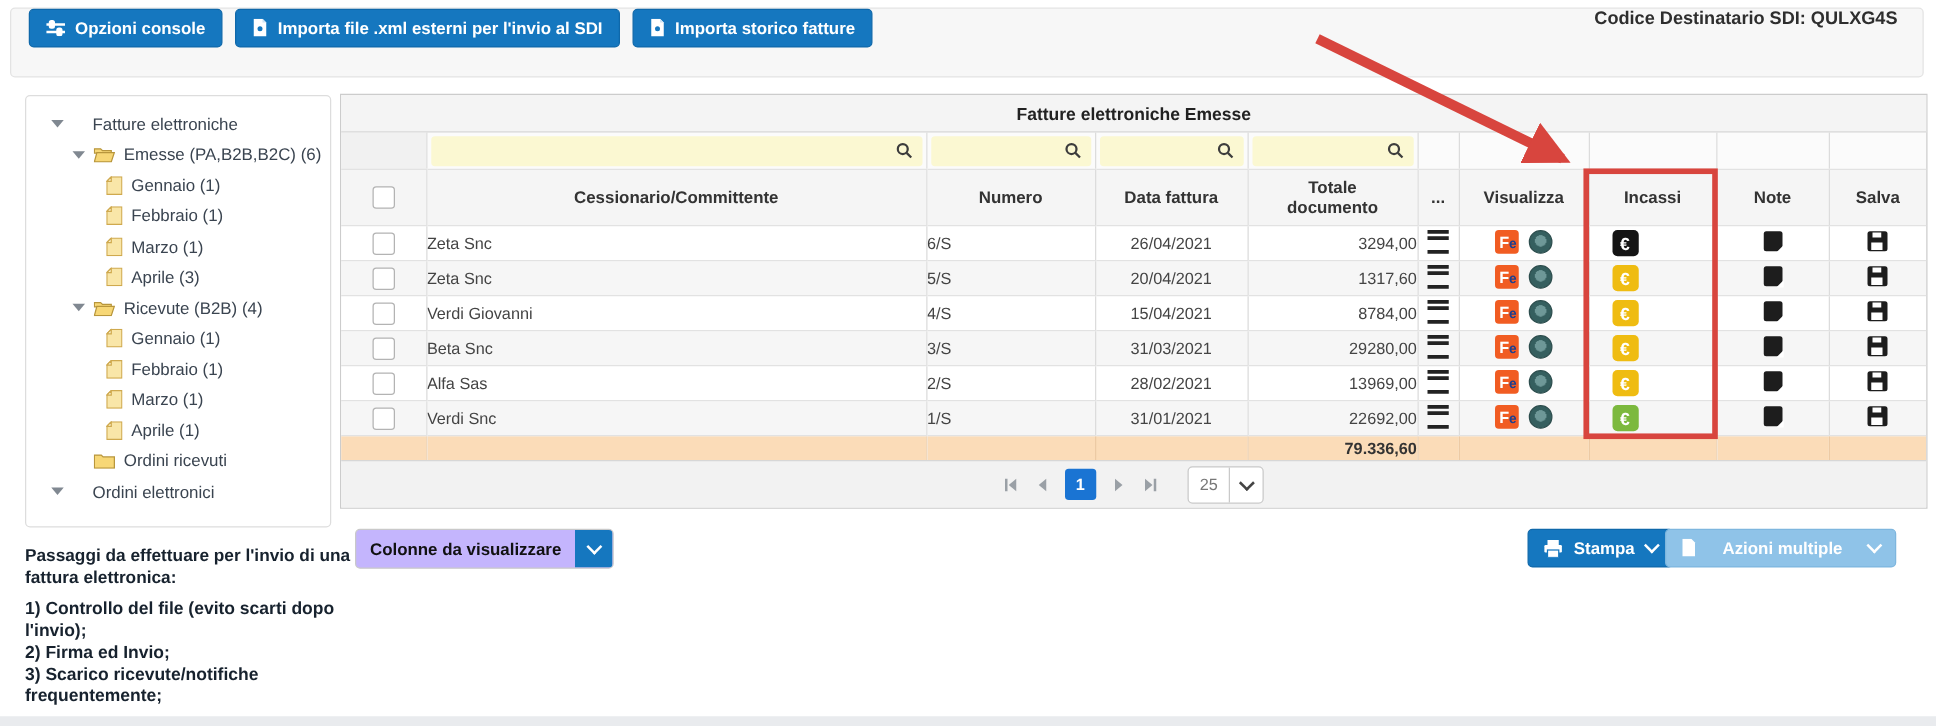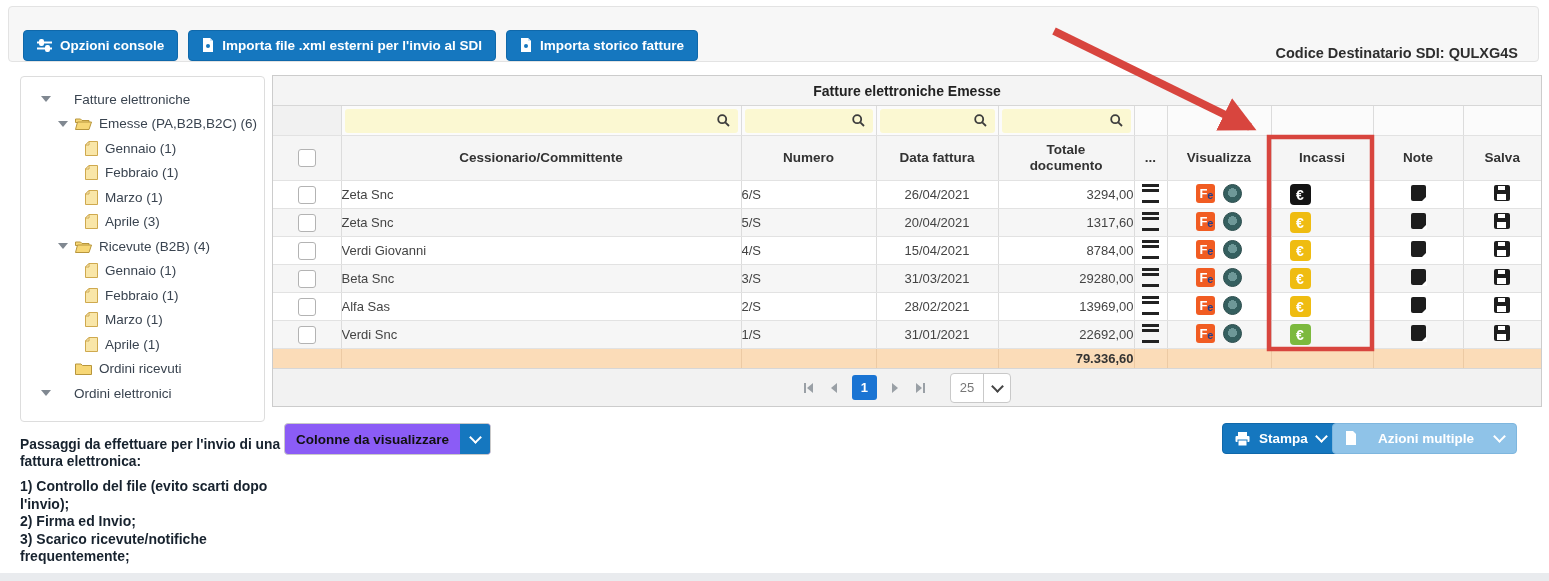--- a/index.html
+++ b/index.html
@@ -1,19 +1,19 @@
 <!DOCTYPE html>
 <html><head>
 <meta charset="utf-8">
 <style>
   html,body{margin:0;padding:0;background:#fff;}
   .page{position:relative;width:1549px;height:581px;background:#fff;font-family:"Liberation Sans",sans-serif;overflow:hidden;}
 
   
-  .toolbar{position:absolute;left:8px;top:6px;width:1531px;height:56px;background:#f7f7f7;border:1px solid #e3e3e3;border-radius:4px;display:flex;align-items:flex-end;padding:0 14px;box-sizing:border-box;}
+  .toolbar{position:absolute;left:8px;top:6px;width:1531px;height:56px;background:#f7f7f7;border:1px solid #e3e3e3;border-radius:4px;display:flex;align-items:flex-start;padding:0 14px;box-sizing:border-box;}
   .btn-blue{display:inline-flex;align-items:center;gap:8px;background:#1577bf;color:#fff;font-weight:bold;font-size:13.5px;border:1px solid #0f68aa;border-radius:4px;height:31px;padding:0 13px;margin-right:10px;cursor:pointer;white-space:nowrap;}
   .sdi-code{margin-left:auto;font-weight:bold;font-size:14.5px;color:#2e2e2e;padding-right:6px;}
 
   
   .ic{display:inline-block;line-height:0;}
   .chev{display:inline-block;width:7px;height:7px;border-right:2px solid #fff;border-bottom:2px solid #fff;transform:rotate(45deg);margin-top:-4px;}
 
   
   .tree-panel{position:absolute;left:20px;top:76px;width:245px;height:346px;background:#fff;border:1px solid #ddd;border-radius:4px;box-sizing:border-box;padding:10px 6px;}
   .tree-item{display:flex;align-items:center;height:24.5px;font-size:13.5px;color:#3a4450;cursor:pointer;white-space:nowrap;}
@@ -62,21 +62,21 @@
   
   .pager-bar{height:37px;background:#f2f2f2;border-top:1px solid #d7d7d7;display:flex;align-items:center;justify-content:center;gap:14px;}
   .pg-arrow{display:inline-flex;align-items:center;cursor:pointer;}
   .pg-num{display:inline-flex;width:25px;height:25px;background:#1a74d3;color:#fff;font-weight:bold;font-size:13px;border-radius:3px;align-items:center;justify-content:center;cursor:pointer;}
   .page-size{display:inline-flex;height:28px;background:#fff;border:1px solid #c9c9c9;border-radius:4px;align-items:stretch;margin-left:10px;cursor:pointer;}
   .page-size .val{display:flex;align-items:center;padding:0 9px;font-size:13px;color:#777;}
   .page-size .dd{display:flex;align-items:center;justify-content:center;width:26px;border-left:1px solid #c9c9c9;}
   .chev-dark{display:inline-block;width:7px;height:7px;border-right:2px solid #444;border-bottom:2px solid #444;transform:rotate(45deg);margin-top:-3px;}
 
   
-  .cols-btn{position:absolute;left:284px;top:423px;height:30px;display:inline-flex;align-items:stretch;border:1px solid #c9c9c9;border-radius:4px;overflow:hidden;background:#8b5cf6;cursor:pointer;}
+  .cols-btn{position:absolute;left:284px;top:423px;height:30px;display:inline-flex;align-items:stretch;border:1px solid #c9c9c9;border-radius:4px;overflow:hidden;background:#c4b5fd;cursor:pointer;}
   .cols-btn .lbl{display:flex;align-items:center;padding:0 11px;font-weight:bold;font-size:13.5px;color:#111;}
   .cols-btn .dd{display:flex;align-items:center;justify-content:center;width:30px;background:#1577bf;}
   .stampa-btn{position:absolute;left:1222px;top:423px;height:31px;display:inline-flex;align-items:center;gap:9px;background:#1577bf;border:1px solid #0f68aa;border-radius:4px;color:#fff;font-weight:bold;font-size:13.5px;padding:0 12px;box-sizing:border-box;cursor:pointer;}
   .azioni-btn{position:absolute;left:1332px;top:423px;width:185px;height:31px;display:inline-flex;align-items:center;background:#8fc3e8;border:1px solid #7eb6de;border-radius:4px;color:#fff;font-weight:bold;font-size:13.5px;padding:0 12px;box-sizing:border-box;cursor:pointer;}
   .azioni-btn .lbl{flex:1;text-align:center;}
 
   .bottom-strip{position:absolute;left:0;top:573px;width:1549px;height:8px;background:#e9ebee;}
 
   .overlay{position:absolute;left:0;top:0;width:1549px;height:581px;pointer-events:none;z-index:50;}
 </style>

